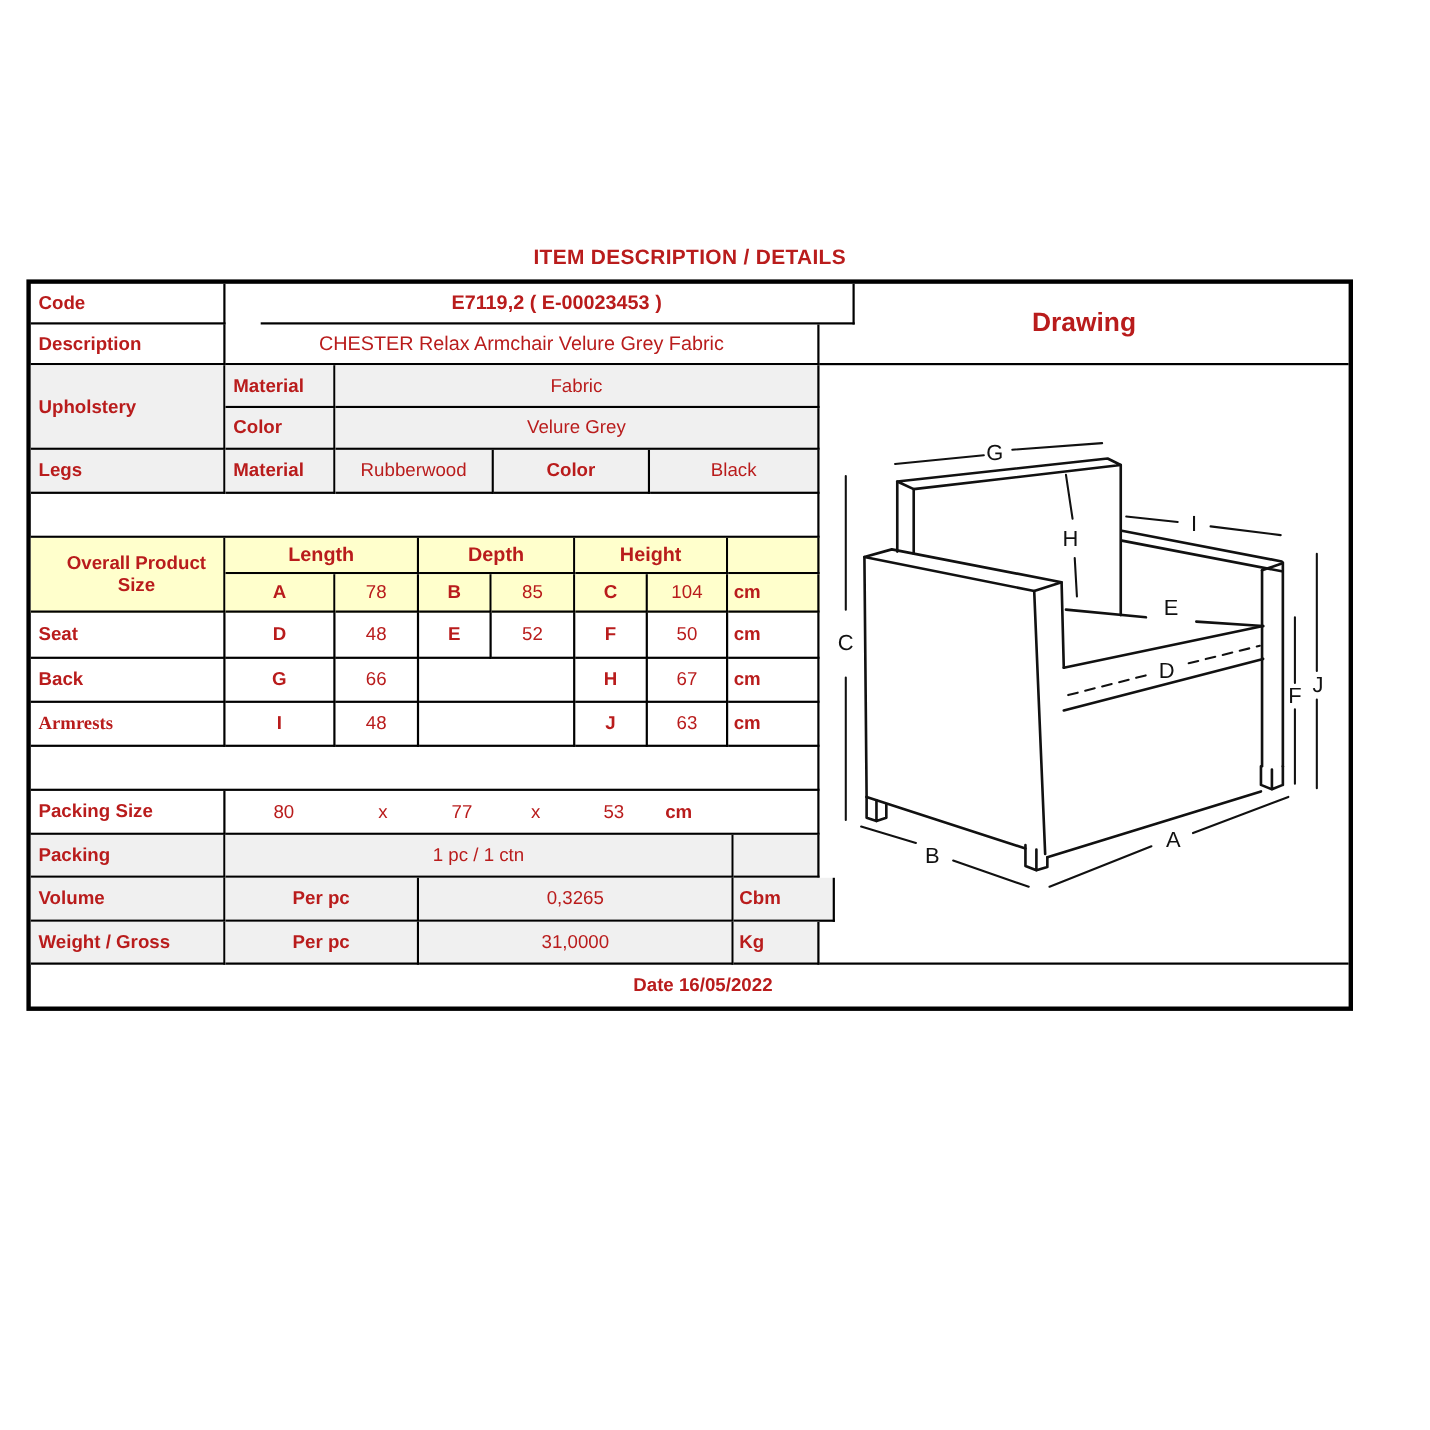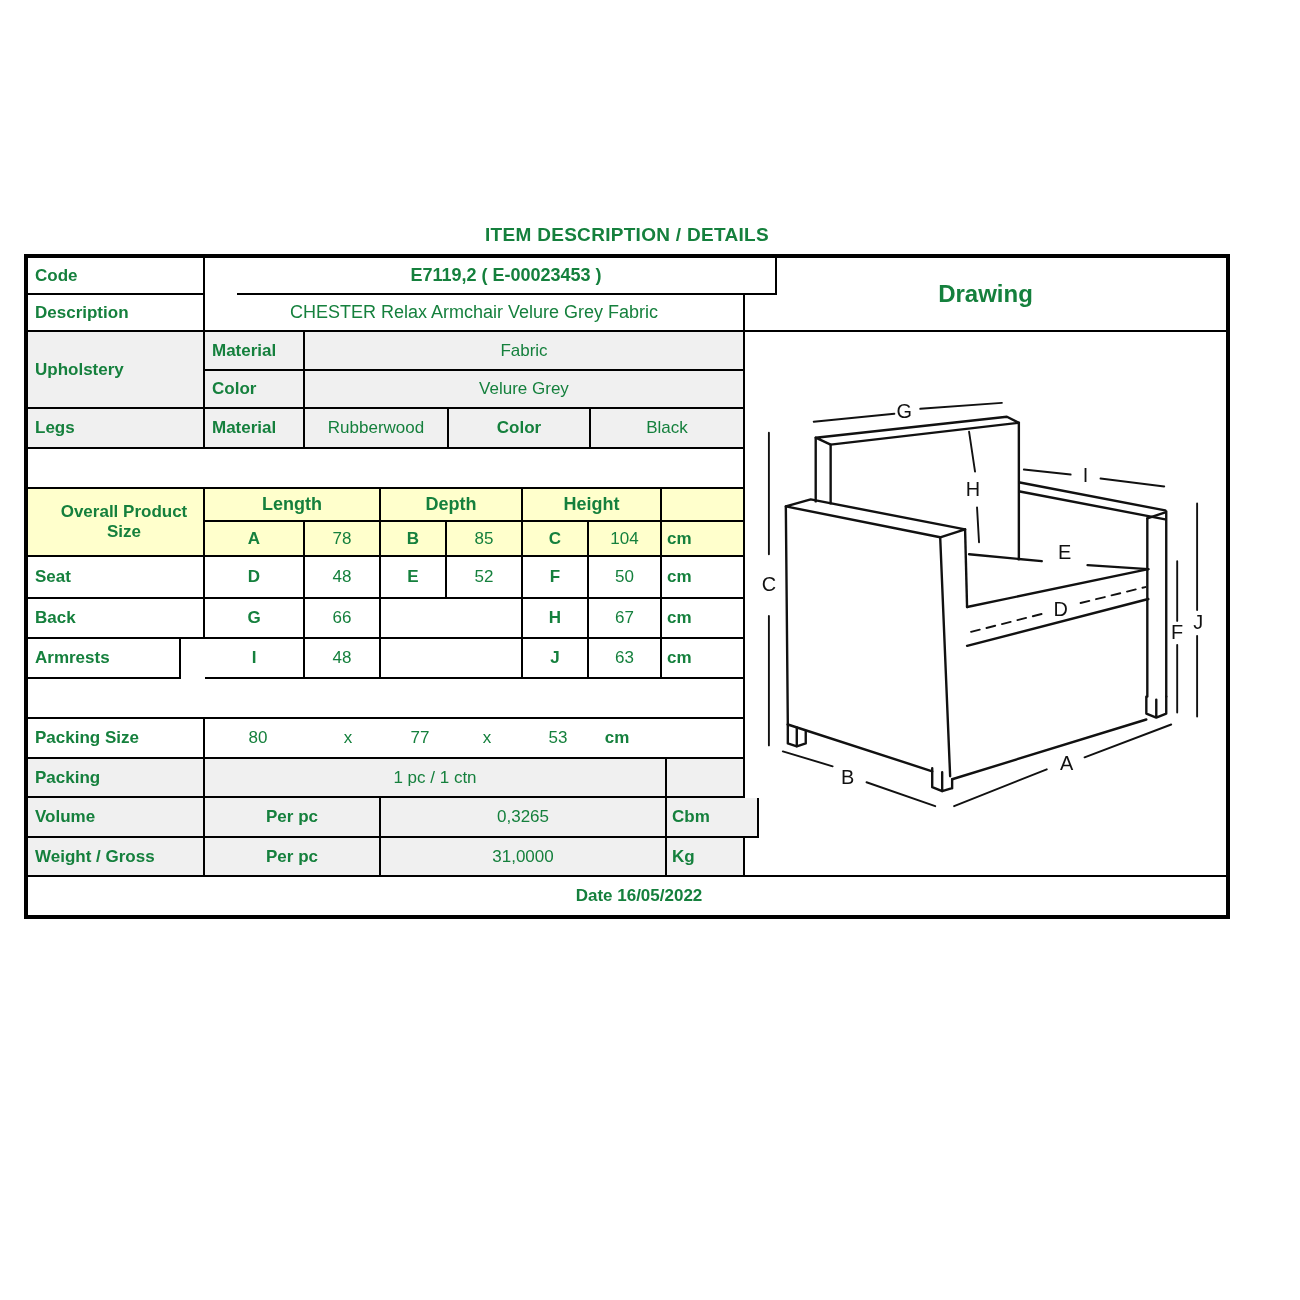--- a/index.html
+++ b/index.html
@@ -1,17 +1,17 @@
 <!DOCTYPE html>
 <html><head>
 <meta charset="utf-8">
 <style>
   html,body{margin:0;padding:0;background:#ffffff;}
   .page{position:relative;width:1300px;height:1300px;background:#ffffff;overflow:hidden;
-        font-family:"Liberation Sans","DejaVu Sans",sans-serif;color:#15803d;}
+        font-family:"Liberation Sans","DejaVu Sans",sans-serif;color:#b91c1c;}
   .title{position:absolute;left:28px;top:224px;width:1198px;text-align:center;
          font-size:19px;font-weight:700;letter-spacing:.3px;}
   .frame{position:absolute;left:24px;top:254px;width:1206px;height:665px;
          border:4px solid #000;box-sizing:border-box;pointer-events:none;}
   .c{position:absolute;box-sizing:border-box;border-right:2px solid #000;border-bottom:2px solid #000;
      display:flex;align-items:center;font-size:17px;line-height:1.15;}
   .lab{justify-content:flex-start;padding-left:7px;font-weight:700;}
   .ctr{justify-content:center;text-align:center;}
   .b{font-weight:700;}
   .unit{justify-content:flex-start;padding-left:5px;font-weight:700;}
@@ -79,21 +79,21 @@
   <div class="c unit" style="left:662px;top:557px;width:83px;height:42px;">cm</div>
 
   <div class="c lab" style="left:28px;top:599px;width:177px;height:40px;">Back</div>
   <div class="c ctr b" style="left:205px;top:599px;width:100px;height:40px;">G</div>
   <div class="c ctr" style="left:305px;top:599px;width:76px;height:40px;">66</div>
   <div class="c" style="left:381px;top:599px;width:142px;height:40px;"></div>
   <div class="c ctr b" style="left:523px;top:599px;width:66px;height:40px;">H</div>
   <div class="c ctr" style="left:589px;top:599px;width:73px;height:40px;">67</div>
   <div class="c unit" style="left:662px;top:599px;width:83px;height:40px;">cm</div>
 
-  <div class="c lab" style="left:28px;top:639px;width:153px;height:40px;">Armrests</div>
+  <div class="c lab" style="left:28px;top:639px;width:177px;height:40px;font-family:Liberation Serif, serif;">Armrests</div>
   <div class="c ctr b" style="left:205px;top:639px;width:100px;height:40px;">I</div>
   <div class="c ctr" style="left:305px;top:639px;width:76px;height:40px;">48</div>
   <div class="c" style="left:381px;top:639px;width:142px;height:40px;"></div>
   <div class="c ctr b" style="left:523px;top:639px;width:66px;height:40px;">J</div>
   <div class="c ctr" style="left:589px;top:639px;width:73px;height:40px;">63</div>
   <div class="c unit" style="left:662px;top:639px;width:83px;height:40px;">cm</div>
 
   <div class="c" style="left:28px;top:679px;width:717px;height:40px;"></div>
 
   <div class="c lab" style="left:28px;top:719px;width:177px;height:40px;">Packing Size</div>

